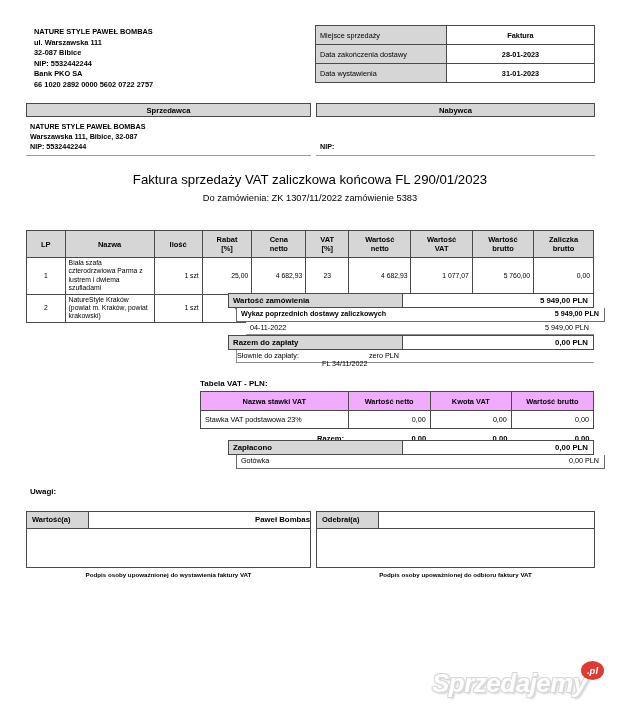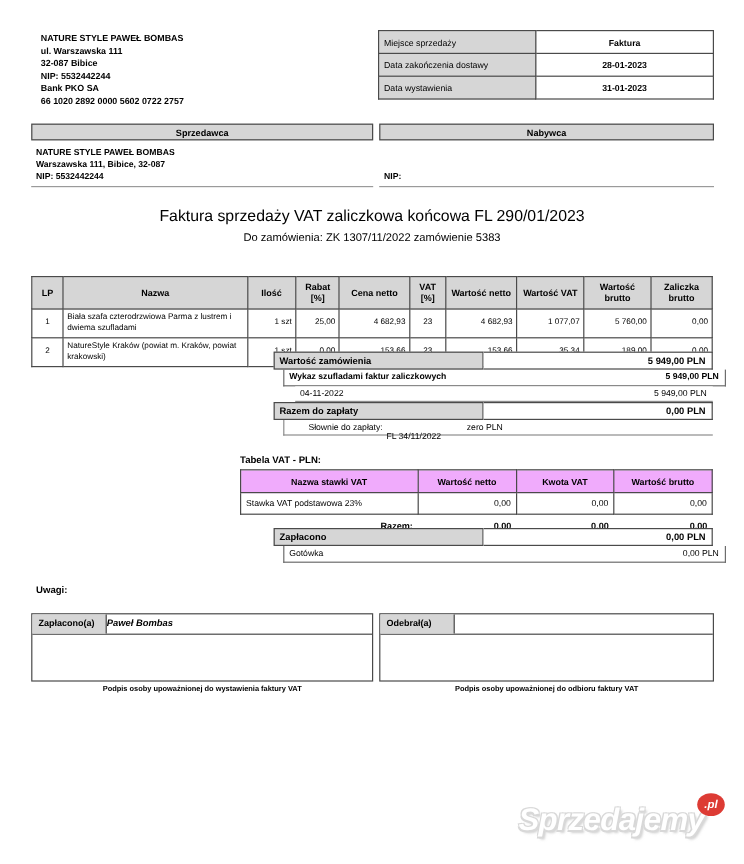--- a/index.html
+++ b/index.html
@@ -115,21 +115,21 @@
     left: 26px; top: 230px;
     width: 568px;
   }
   .items th {
     background: #d6d6d6;
     font-size: 7.5px;
     font-weight: bold;
     text-align: center;
     height: 24px;
     line-height: 9px;
-    padding: 1px 1px;
+    padding: 1px 12px;
   }
   .items td {
     font-size: 6.8px;
     height: 21px;
     line-height: 8.4px;
     padding: 1px 3px;
   }
   .col-lp    { width: 26px; }
   .col-name  { width: 172px; }
   .col-qty   { width: 42px; }
@@ -210,21 +210,21 @@
   .slownie {
     margin-left: 8px;
     width: 358px;
     border: none;
     border-bottom: 1px solid #8d8d8d;
     border-left: 1px solid #8d8d8d;
     height: 13px;
     line-height: 12px;
     font-size: 7.2px;
     display: flex;
-    padding-left: 20px;
+    padding-left: 0;
     box-sizing: border-box;
   }
   .slownie .s1 { width: 132px; }
 
   
   .vat-label {
     position: absolute;
     left: 200px; top: 379px;
     font-size: 8px;
     font-weight: bold;
@@ -291,22 +291,21 @@
     font-weight: bold;
     line-height: 15px;
     padding-left: 5px;
     box-sizing: border-box;
   }
   .sig-head .v {
     flex: 1;
     font-size: 7.8px;
     font-weight: bold;
     line-height: 15px;
-    text-align: left;
-    font-style: italic;
+    text-align: right;
   }
   .sig-cap {
     position: absolute;
     top: 571px;
     font-size: 6.2px;
     font-weight: bold;
     text-align: center;
   }
   .cap-left  { left: 26px; width: 285px; }
   .cap-right { left: 316px; width: 279px; }
@@ -432,21 +431,21 @@
       </tr>
     </tbody>
   </table>
 
   <div class="summary">
     <div class="sumrow">
       <div class="sum-main">Wartość zamówienia</div>
       <div class="sum-main-val">5 949,00 PLN</div>
     </div>
     <div class="sum-sub">
-      <span>Wykaz szufladami faktur zaliczkowych</span>
+      <span>Wykaz poprzednich dostawy zaliczkowych</span>
       <span>5 949,00 PLN</span>
     </div>
     <div class="sum-sub2">
       <span class="d1">04-11-2022</span>
       <span class="d2">FL 34/11/2022</span>
       <span class="d3">5 949,00 PLN</span>
     </div>
     <div class="sumrow">
       <div class="sum-main">Razem do zapłaty</div>
       <div class="sum-main-val">0,00 PLN</div>
@@ -491,21 +490,21 @@
     <div class="sum-sub" style="font-weight:normal">
       <span>Gotówka</span>
       <span>0,00 PLN</span>
     </div>
   </div>
 
   <div class="uwagi">Uwagi:</div>
 
   <div class="sig sig-left">
     <div class="sig-head">
-      <div class="k">Zapłacono(a)</div>
+      <div class="k">Wartość(a)</div>
       <div class="v">Paweł Bombas</div>
     </div>
   </div>
   <div class="sig sig-right">
     <div class="sig-head">
       <div class="k">Odebrał(a)</div>
       <div class="v"></div>
     </div>
   </div>
 

